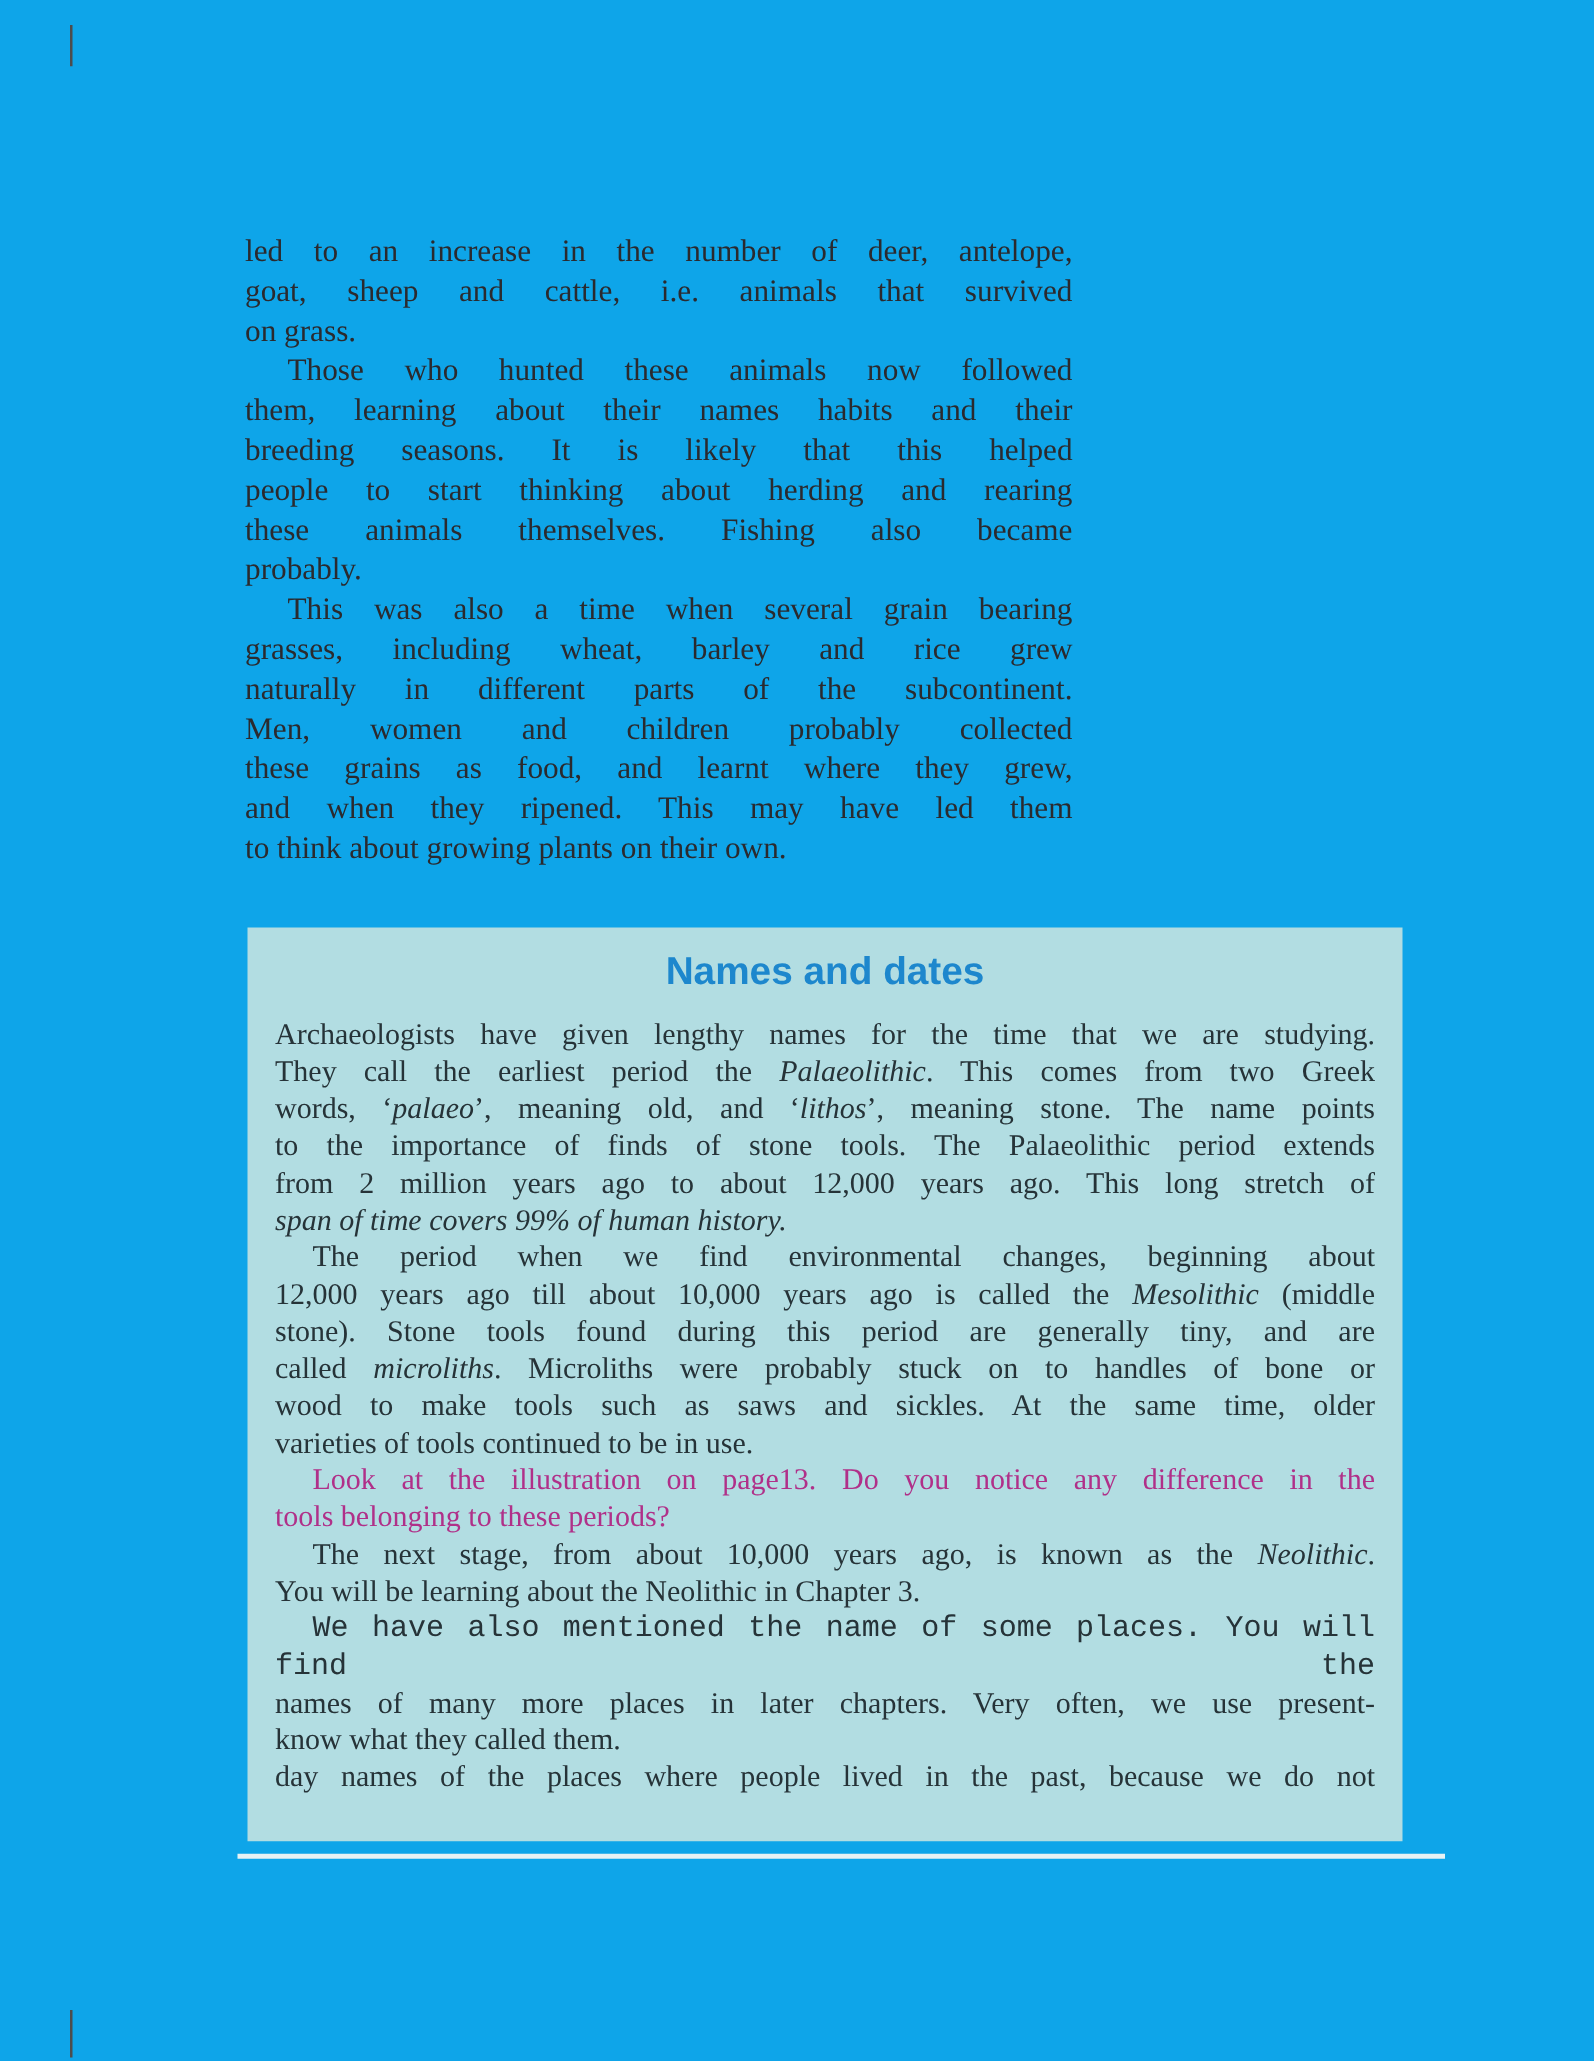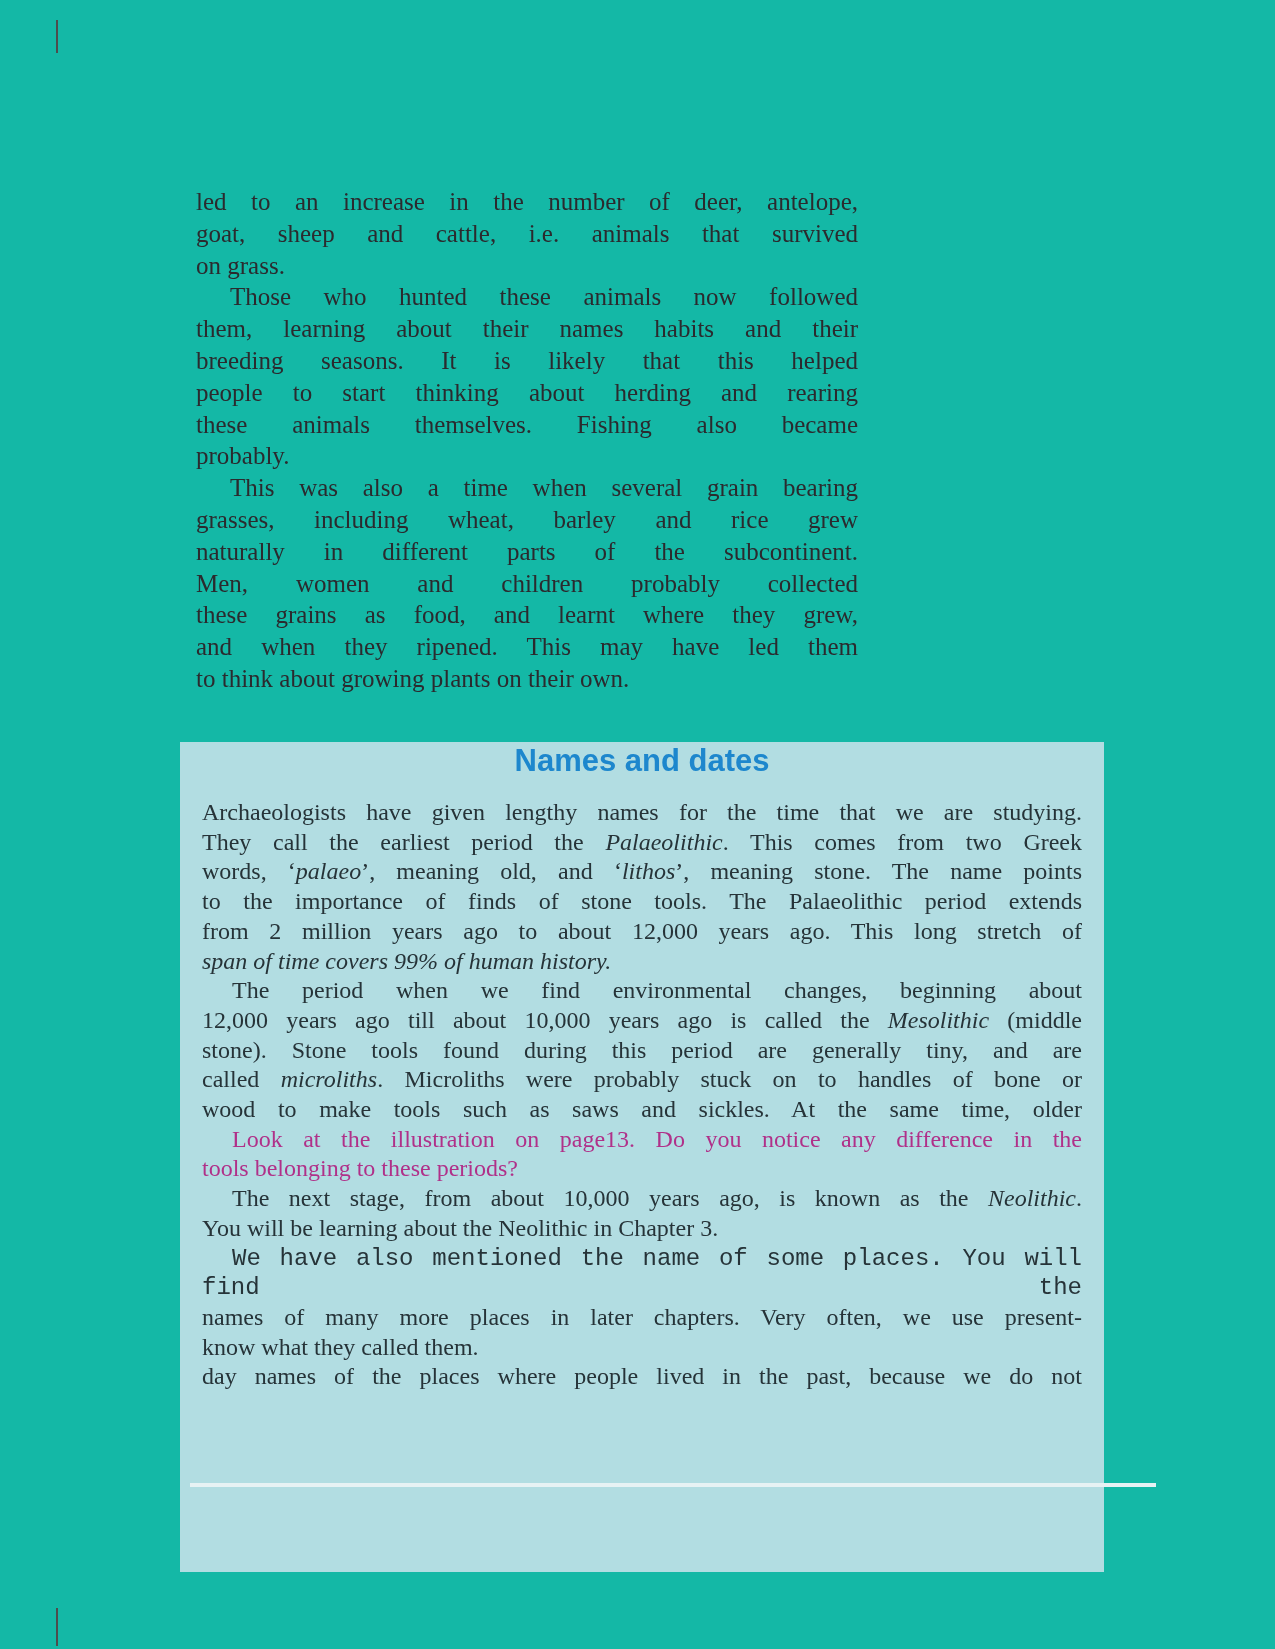--- a/index.html
+++ b/index.html
@@ -1,44 +1,44 @@
 <!DOCTYPE html>
 <html><head>
 <meta charset="utf-8">
 <style>
   html,body{margin:0;padding:0;background:#ffffff;}
   #page{
     position:relative;
     width:1275px;height:1649px;
-    background:#14b8a6;
+    background:#0ea5e9;
     font-family:"Liberation Serif", serif;
     overflow:hidden;
   }
   .tick{
     position:absolute;
     width:2px;
     background:#4d4d4d;
   }
   #tick-top{left:56px;top:20px;height:33px;}
   #tick-bottom{left:56px;top:1608px;height:38px;}
 
   #main-text{
     position:absolute;
     left:196px;top:186px;width:662px;
     font-size:25px;
     line-height:31.8px;
     color:#2b2a2e;
   }
   #names-dates-box{
     position:absolute;
-    left:180px;top:742px;
-    width:924px;height:830px;
+    left:198px;top:742px;
+    width:924px;height:731px;
     background:#b2dde2;
     box-sizing:border-box;
-    padding:0 22px 0 22px;
+    padding:16px 22px 0 22px;
   }
   #box-title{
     font-family:"Liberation Sans", sans-serif;
     font-weight:bold;
     font-size:31px;
     line-height:38px;
     text-align:center;
     color:#1d87cd;
     letter-spacing:0px;
     margin-bottom:18px;
@@ -108,20 +108,21 @@
           <div class="line"><span>to the importance of finds of stone tools. The Palaeolithic period extends</span></div>
           <div class="line"><span>from 2 million years ago to about 12,000 years ago. This long stretch of</span></div>
           <div class="line last"><span class="it">span of time covers 99% of human history.</span></div>
         </div>
         <div class="para">
           <div class="line" style="text-indent: 30px;"><span>The period when we find environmental changes, beginning about</span></div>
           <div class="line"><span>12,000 years ago till about 10,000 years ago is called the </span><span class="it">Mesolithic</span><span> (middle</span></div>
           <div class="line"><span>stone). Stone tools found during this period are generally tiny, and are</span></div>
           <div class="line"><span>called </span><span class="it">microliths</span><span>. Microliths were probably stuck on to handles of bone or</span></div>
           <div class="line"><span>wood to make tools such as saws and sickles. At the same time, older</span></div>
+          <div class="line last"><span>varieties of tools continued to be in use.</span></div>
         </div>
         <div class="para magenta">
           <div class="line" style="text-indent: 30px;"><span>Look at the illustration on page13. Do you notice any difference in the</span></div>
           <div class="line last"><span>tools belonging to these periods?</span></div>
         </div>
         <div class="para">
           <div class="line" style="text-indent: 30px;"><span>The next stage, from about 10,000 years ago, is known as the </span><span class="it">Neolithic</span><span>.</span></div>
           <div class="line last"><span>You will be learning about the Neolithic in Chapter 3.</span></div>
         </div>
         <div class="para">

